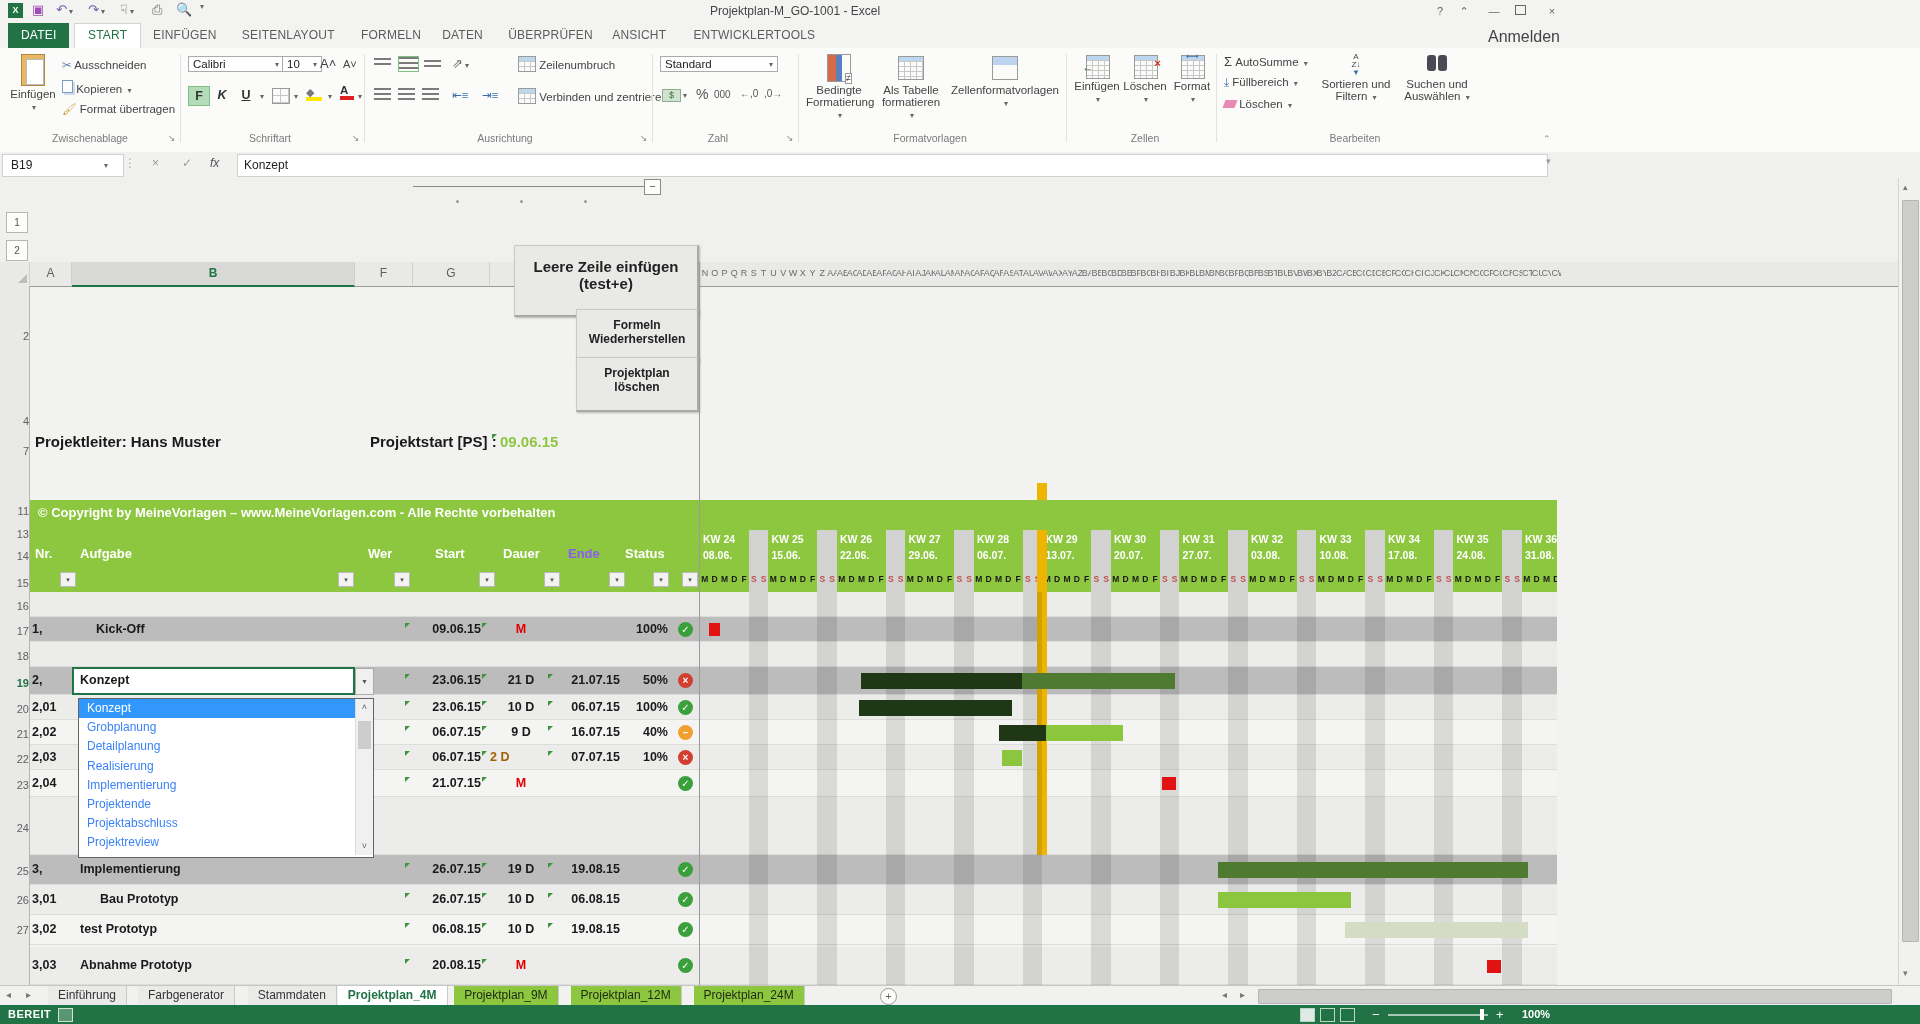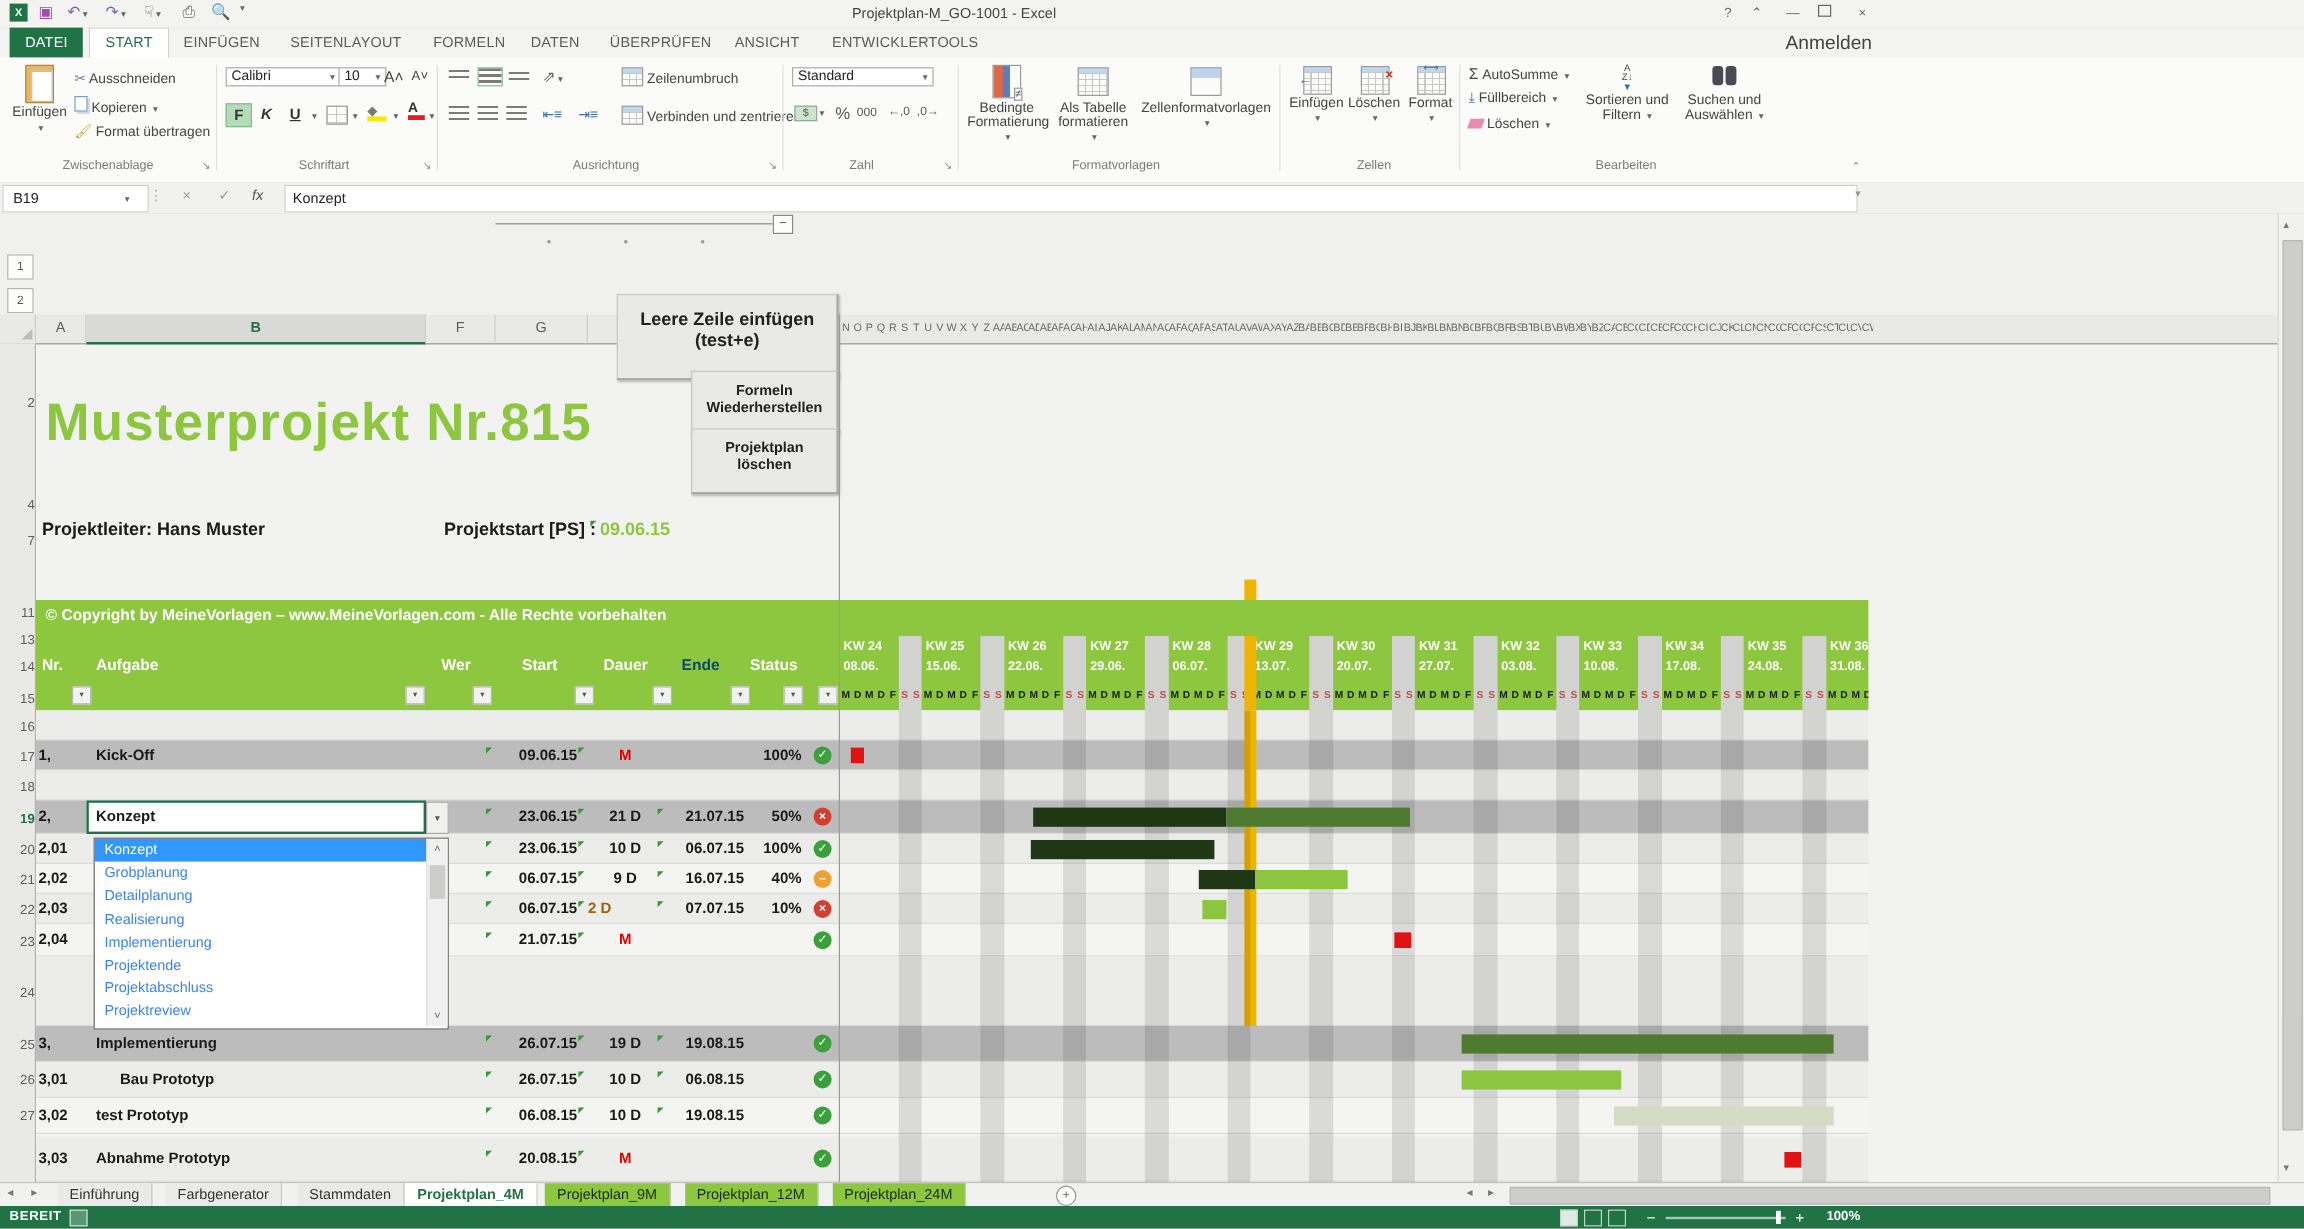--- a/index.html
+++ b/index.html
@@ -358,21 +358,20 @@
       <div class="rowlab" style="position: absolute; left: 0px; top: 472px;">18</div>
       <div class="rowlab sel" style="position: absolute; left: 0px; top: 499px;">19</div>
       <div class="rowlab" style="position: absolute; left: 0px; top: 525px;">20</div>
       <div class="rowlab" style="position: absolute; left: 0px; top: 550px;">21</div>
       <div class="rowlab" style="position: absolute; left: 0px; top: 575px;">22</div>
       <div class="rowlab" style="position: absolute; left: 0px; top: 601px;">23</div>
       <div class="rowlab" style="position: absolute; left: 0px; top: 644px;">24</div>
       <div class="rowlab" style="position: absolute; left: 0px; top: 687px;">25</div>
       <div class="rowlab" style="position: absolute; left: 0px; top: 716px;">26</div>
       <div class="rowlab" style="position: absolute; left: 0px; top: 746px;">27</div>
-      <div class="greenT" style="position: absolute; left: 38px; top: 150px; width: 640px; height: 60px; font-size: 44px; letter-spacing: 1px;">Musterprojekt Nr.815</div>
       <div style="position: absolute; left: 35px; top: 255px; font-size: 15px; font-weight: bold; color: rgb(26, 26, 26);">Projektleiter: Hans Muster</div>
       <div style="position: absolute; left: 370px; top: 255px; font-size: 15px; font-weight: bold; color: rgb(26, 26, 26);">Projektstart [PS] :</div>
       <div class="greenT fm" style="position: absolute; left: 500px; top: 255px; font-size: 15px;">09.06.15</div>
       <div class="btn3d" style="position: absolute; left: 514px; top: 67px; width: 182px; height: 57px; font-size: 15px; padding-top: 11.5px;">
         <div>Leere Zeile einfügen</div>
         <div>(test+e)</div>
       </div>
       <div class="btn3d" style="position: absolute; left: 576px; top: 131px; width: 120px; height: 44px; font-size: 12px; padding-top: 8px;">
         <div>Formeln</div>
         <div>Wiederherstellen</div>
@@ -381,21 +380,21 @@
         <div>Projektplan</div>
         <div>löschen</div>
       </div>
       <div style="position: absolute; left: 30px; top: 322px; width: 1527px; height: 92px; background: rgb(141, 198, 63);"></div>
       <div style="position: absolute; left: 38px; top: 327px; font-size: 13px; font-weight: bold; color: rgb(255, 255, 255);">© Copyright by MeineVorlagen – www.MeineVorlagen.com - Alle Rechte vorbehalten</div>
       <div style="position: absolute; left: 35px; top: 368px; font-size: 13px; font-weight: bold; color: rgb(255, 255, 255);">Nr.</div>
       <div style="position: absolute; left: 80px; top: 368px; font-size: 13px; font-weight: bold; color: rgb(255, 255, 255);">Aufgabe</div>
       <div style="position: absolute; left: 368px; top: 368px; font-size: 13px; font-weight: bold; color: rgb(255, 255, 255);">Wer</div>
       <div style="position: absolute; left: 435px; top: 368px; font-size: 13px; font-weight: bold; color: rgb(255, 255, 255);">Start</div>
       <div style="position: absolute; left: 503px; top: 368px; font-size: 13px; font-weight: bold; color: rgb(255, 255, 255);">Dauer</div>
-      <div style="position: absolute; left: 568px; top: 368px; font-size: 13px; font-weight: bold; color: #0c4a6e;">Ende</div>
+      <div style="position: absolute; left: 568px; top: 368px; font-size: 13px; font-weight: bold; color: #8b5cf6;">Ende</div>
       <div style="position: absolute; left: 625px; top: 368px; font-size: 13px; font-weight: bold; color: rgb(255, 255, 255);">Status</div>
       <div class="filterbtn" style="position: absolute; left: 60px; top: 394px;">▾</div>
       <div class="filterbtn" style="position: absolute; left: 338px; top: 394px;">▾</div>
       <div class="filterbtn" style="position: absolute; left: 394px; top: 394px;">▾</div>
       <div class="filterbtn" style="position: absolute; left: 479px; top: 394px;">▾</div>
       <div class="filterbtn" style="position: absolute; left: 544px; top: 394px;">▾</div>
       <div class="filterbtn" style="position: absolute; left: 609px; top: 394px;">▾</div>
       <div class="filterbtn" style="position: absolute; left: 653px; top: 394px;">▾</div>
       <div class="filterbtn" style="position: absolute; left: 682px; top: 394px;">▾</div>
       <div style="position: absolute; left: 700px; top: 322px; width: 857px; height: 92px; overflow: hidden;">
@@ -537,21 +536,21 @@
       <div style="position: absolute; left: 1296.93px; top: 414px; width: 19.5714px; height: 393px; background: rgba(0, 0, 0, 0.106); z-index: 3;"></div>
       <div style="position: absolute; left: 1365.43px; top: 414px; width: 19.5714px; height: 393px; background: rgba(0, 0, 0, 0.106); z-index: 3;"></div>
       <div style="position: absolute; left: 1433.93px; top: 414px; width: 19.5714px; height: 393px; background: rgba(0, 0, 0, 0.106); z-index: 3;"></div>
       <div style="position: absolute; left: 1502.43px; top: 414px; width: 19.5714px; height: 393px; background: rgba(0, 0, 0, 0.106); z-index: 3;"></div>
       <div style="position: absolute; left: 1037px; top: 305px; width: 10px; height: 17px; background: rgb(237, 181, 0); z-index: 4;"></div>
       <div style="position: absolute; left: 1037px; top: 352px; width: 10px; height: 62px; background: rgb(237, 181, 0); z-index: 4;"></div>
       <div style="position: absolute; left: 1037px; top: 414px; width: 10px; height: 263px; background: rgb(237, 181, 0); z-index: 2;"></div>
       <div style="position: absolute; left: 30px; top: 414px; width: 1527px; height: 24px; border-bottom: 1px solid rgb(220, 220, 219); z-index: 1; background: rgb(236, 236, 235);"></div>
       <div style="position: absolute; left: 30px; top: 439px; width: 1527px; height: 24px; border-bottom: 1px solid rgb(220, 220, 219); z-index: 1; background: rgb(188, 188, 188);"></div>
       <div class="cellv" style="position: absolute; left: 32px; top: 443.5px; z-index: 5;">1,</div>
-      <div class="cellv" style="position: absolute; left: 80px; top: 443.5px; z-index: 5;">Kick-Off</div>
+      <div class="cellv" style="position: absolute; left: 96px; top: 443.5px; z-index: 5;">Kick-Off</div>
       <div class="cellv fm" style="position: absolute; left: 413px; top: 443.5px; width: 68px; text-align: right; z-index: 5;">09.06.15</div>
       <div class="cellv fm" style="position: absolute; left: 490px; top: 443.5px; width: 62px; text-align: center; z-index: 5; color: rgb(224, 0, 0);">M</div>
       <div class="cellv" style="position: absolute; left: 624px; top: 443.5px; width: 44px; text-align: right; z-index: 5;">100%</div>
       <div class="sicon" style="position: absolute; left: 678px; top: 443.5px; background: rgb(59, 160, 59); z-index: 5;">✓</div>
       <div style="position: absolute; left: 709px; top: 445px; width: 11px; height: 13px; background: rgb(224, 18, 18); z-index: 6;"></div>
       <div style="position: absolute; left: 30px; top: 464px; width: 1527px; height: 24px; border-bottom: 1px solid rgb(220, 220, 219); z-index: 1; background: rgb(236, 236, 235);"></div>
       <div style="position: absolute; left: 30px; top: 489px; width: 1527px; height: 27px; border-bottom: 1px solid rgb(220, 220, 219); z-index: 1; background: rgb(188, 188, 188);"></div>
       <div class="cellv" style="position: absolute; left: 32px; top: 495px; z-index: 5;">2,</div>
       <div class="cellv fm" style="position: absolute; left: 413px; top: 495px; width: 68px; text-align: right; z-index: 5;">23.06.15</div>
       <div class="cellv fm" style="position: absolute; left: 490px; top: 495px; width: 62px; text-align: center; z-index: 5; color: rgb(26, 26, 26);">21 D</div>

